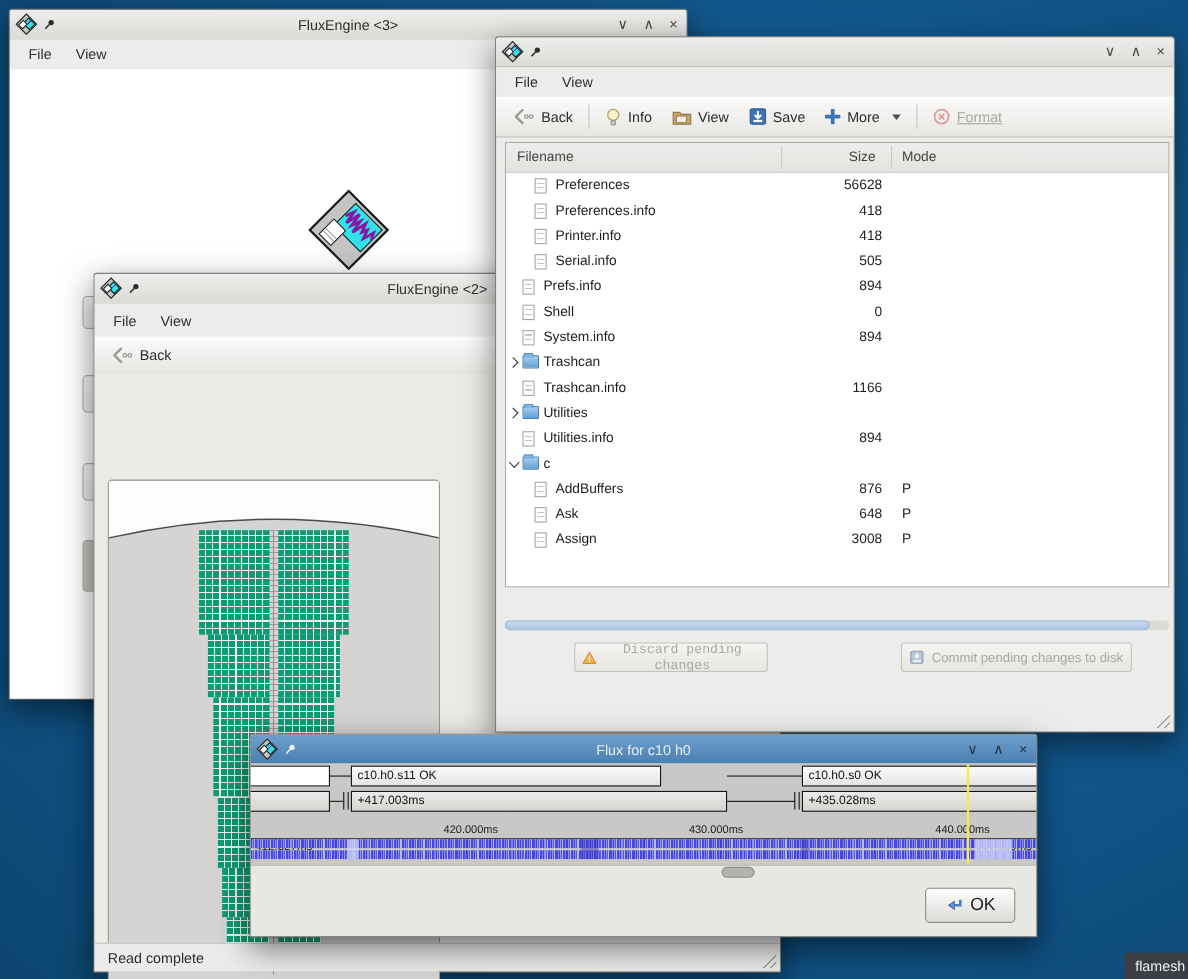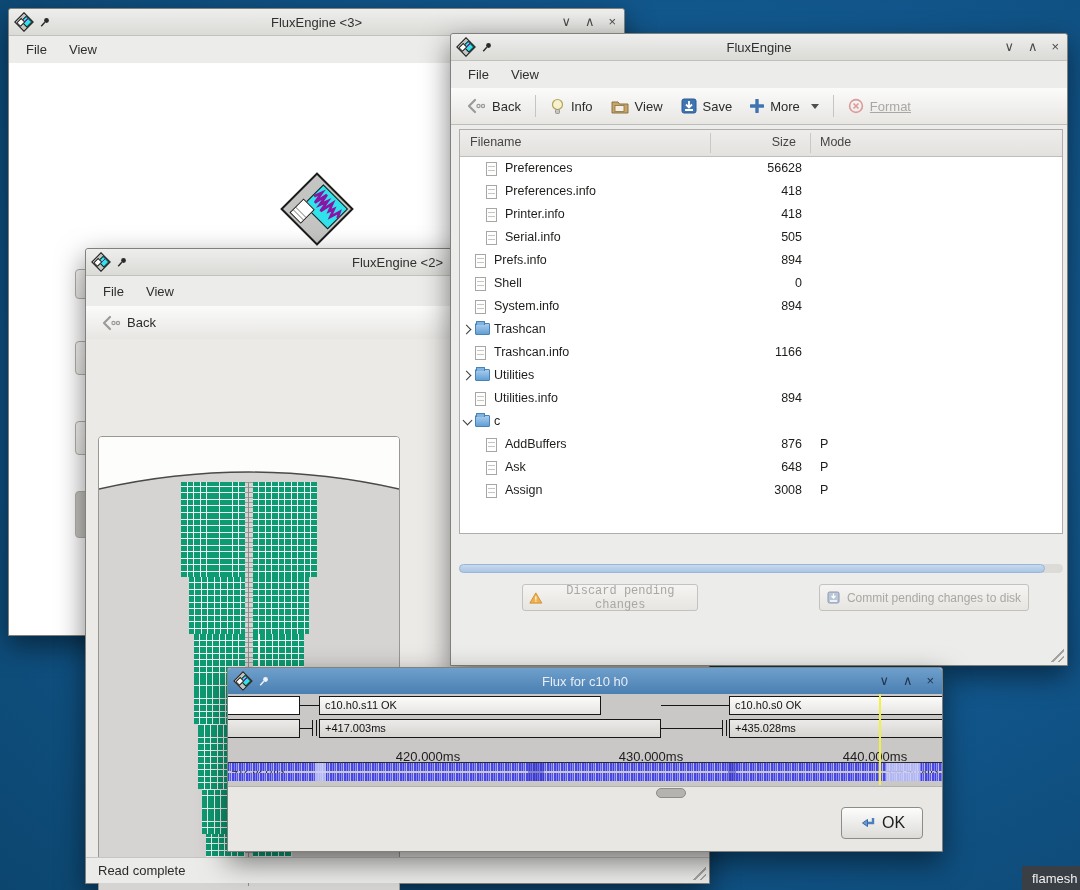--- a/index.html
+++ b/index.html
@@ -81,21 +81,21 @@
   .fluxbody{position:absolute;left:0;right:0;top:26px;bottom:0;background:#c9c8c6;overflow:hidden;}
   .fbox{position:absolute;height:19px;border:1px solid #161614;box-sizing:border-box;
     background:linear-gradient(#fbfbfa,#e6e5e3);font-size:11px;color:#111;line-height:17px;padding-left:5px;white-space:nowrap;overflow:hidden;}
   .fbox.plain{background:#fff;}
   .fbox.rec{background:linear-gradient(#eceae8,#d6d5d2);}
   .fline{position:absolute;height:1px;background:#161614;}
   .ibeam{position:absolute;width:5px;height:16px;border-left:1.5px solid #161614;border-right:1.5px solid #161614;box-sizing:border-box;}
   .axisline{position:absolute;left:0;right:0;height:1px;background:#28282 6;background:#282826;}
   .axisticks{position:absolute;left:0;right:0;height:7px;
     background:repeating-linear-gradient(90deg,#3a3a38 0 1px,transparent 1px 22.4px);}
-  .majortick{position:absolute;top:-13px;transform:translateX(-50%);font-size:13px;color:#1d1d1b;}
+  .majortick{position:absolute;top:-13px;transform:translateX(-50%);font-size:10px;color:#1d1d1b;}
   .axend{position:absolute;font-size:10.5px;color:#1d1d1b;}
   .bandstrip{position:absolute;left:0;width:716px;height:8px;
     background:repeating-linear-gradient(90deg,#4040dd 0 1px,#9393f0 1px 2px,#5555e6 2px 3px,#b9b9f4 3px 4px,#4848e0 4px 6px,#8080ee 6px 7px);}
   .bandpatch{position:absolute;height:18px;background:rgba(205,210,248,.8);}
   .bandpatch.dark{background:rgba(48,48,190,.45);}
   .cursorline{position:absolute;width:2px;background:#f2ef45;}
   .pill{position:absolute;width:30px;height:10px;border-radius:5px;background:#b5b3af;border:1px solid #8e8c88;box-sizing:border-box;}
   .okbtn{position:absolute;display:flex;align-items:center;justify-content:center;gap:6px;
     background:linear-gradient(#fdfdfc,#dcdbd8);border:1px solid #8e8c88;border-radius:4px;font-size:16px;color:#1d1d1b;}
   
@@ -219,21 +219,20 @@
       <span class="fe-logo sm">
           <span class="lab"></span>
           <span class="shut"></span>
         </span>
       <span class="pin">
           <svg width="11" height="11">
             <circle cx="7.5" cy="3.5" r="2.4" fill="#2a2a28"></circle>
             <line x1="5.8" y1="5.2" x2="2.2" y2="9.2" stroke="#2a2a28" stroke-width="1.4"></line>
           </svg>
         </span>
-      <span class="title">FluxEngine</span>
       <span class="controls">
         <span>∨</span>
         <span>∧</span>
         <span>×</span>
       </span>
     </header>
     <nav class="menubar">
       <span>File</span>
       <span>View</span>
     </nav>

